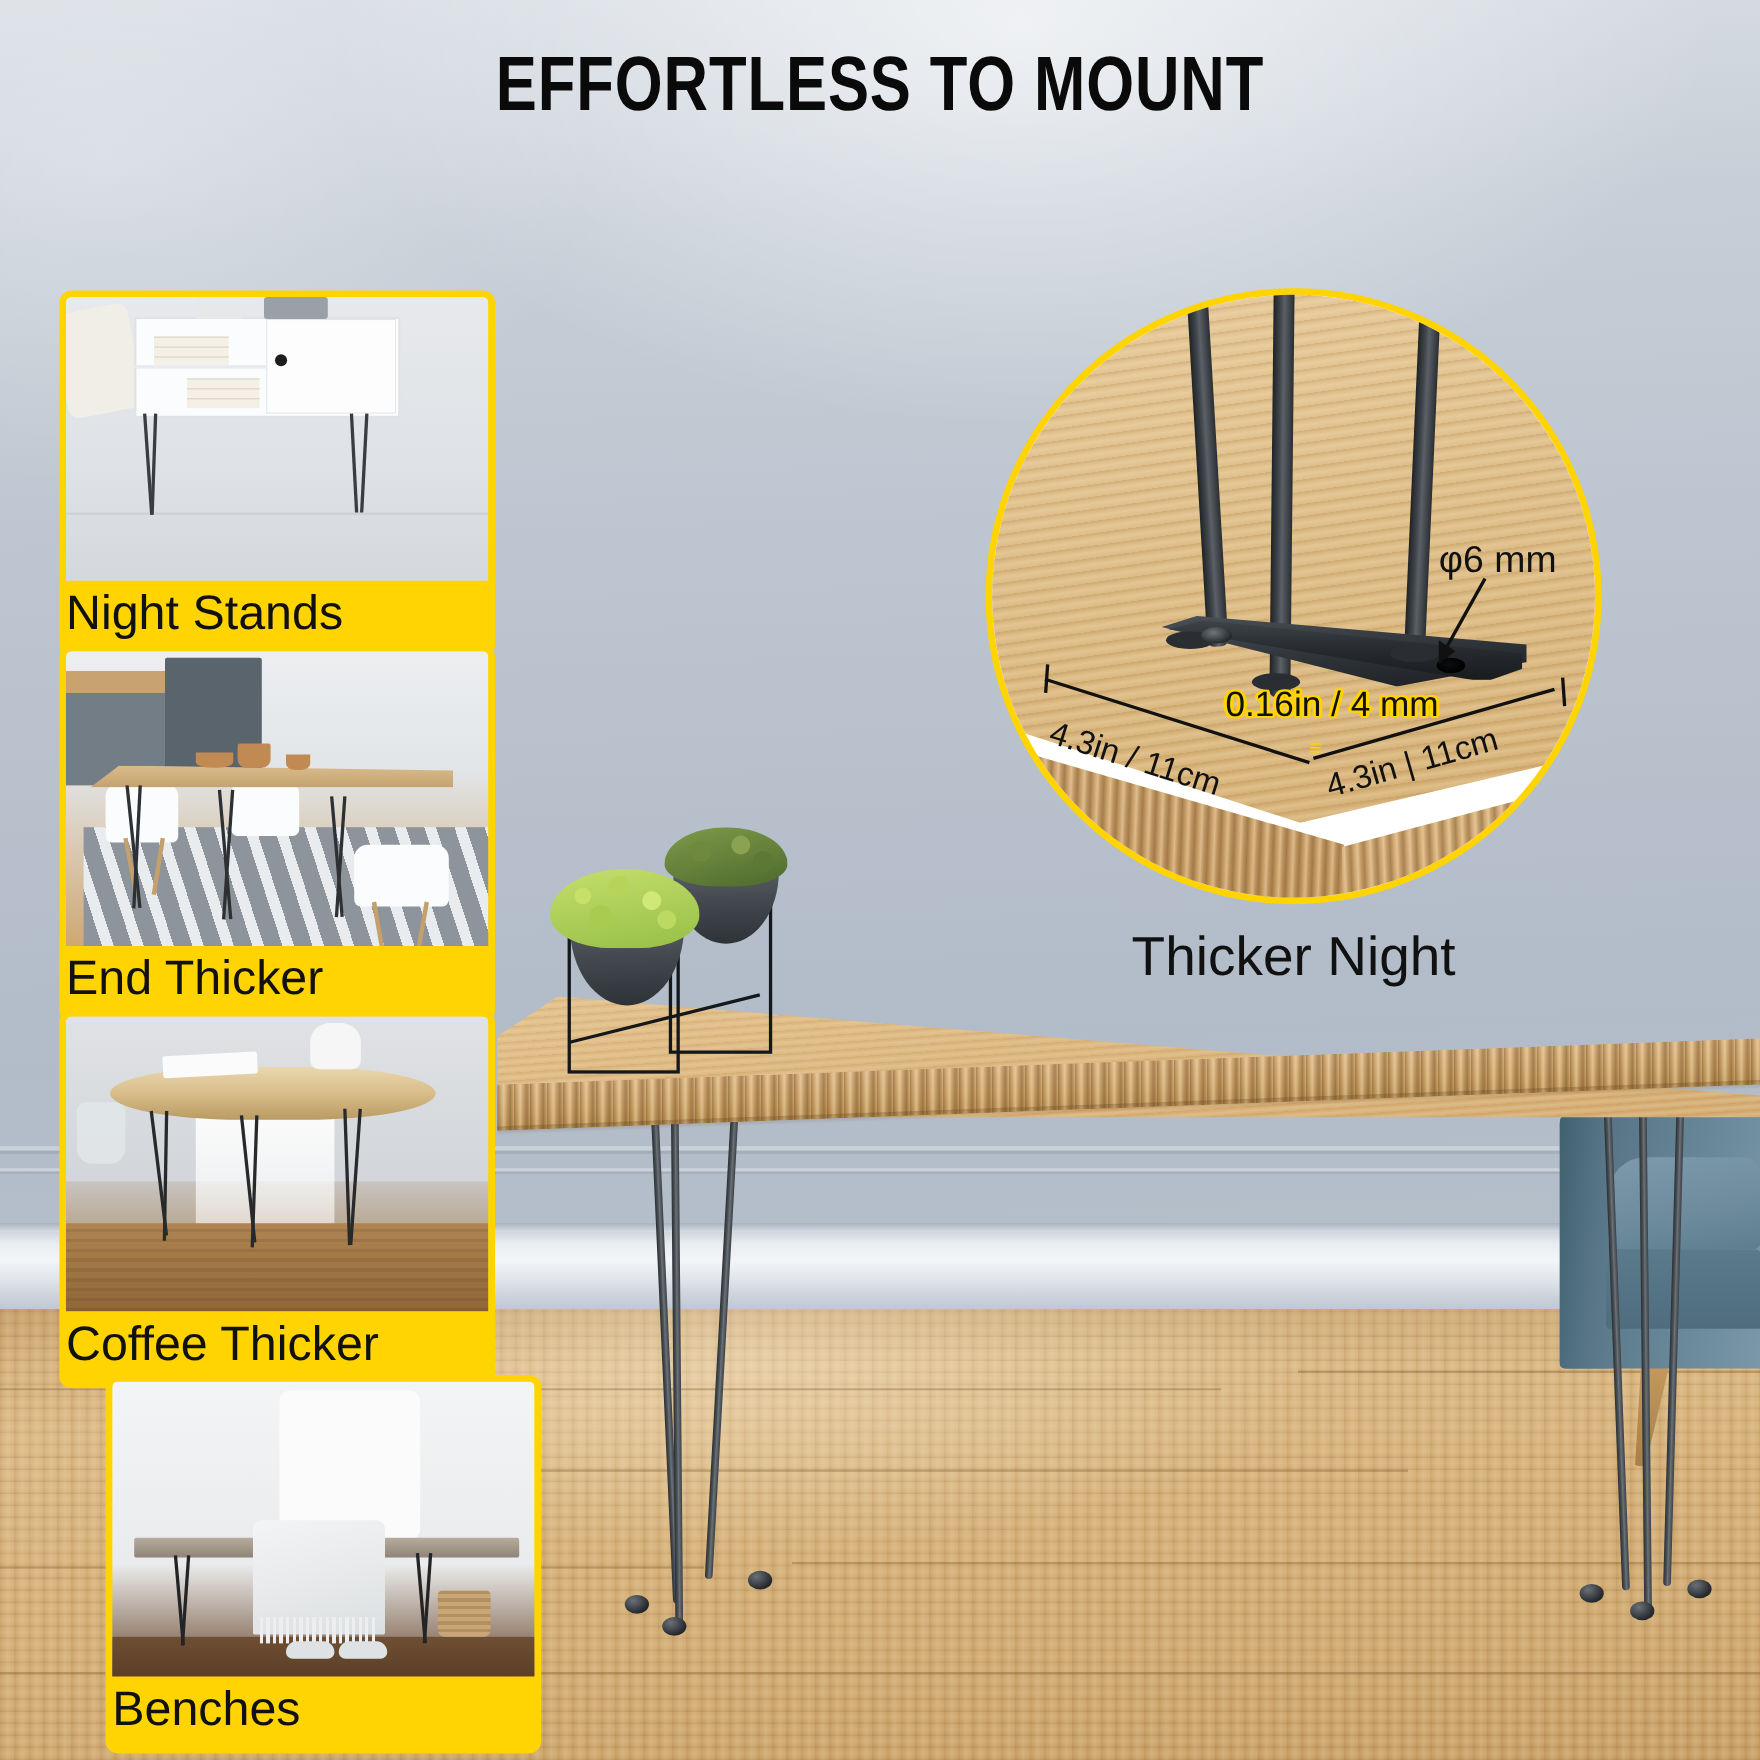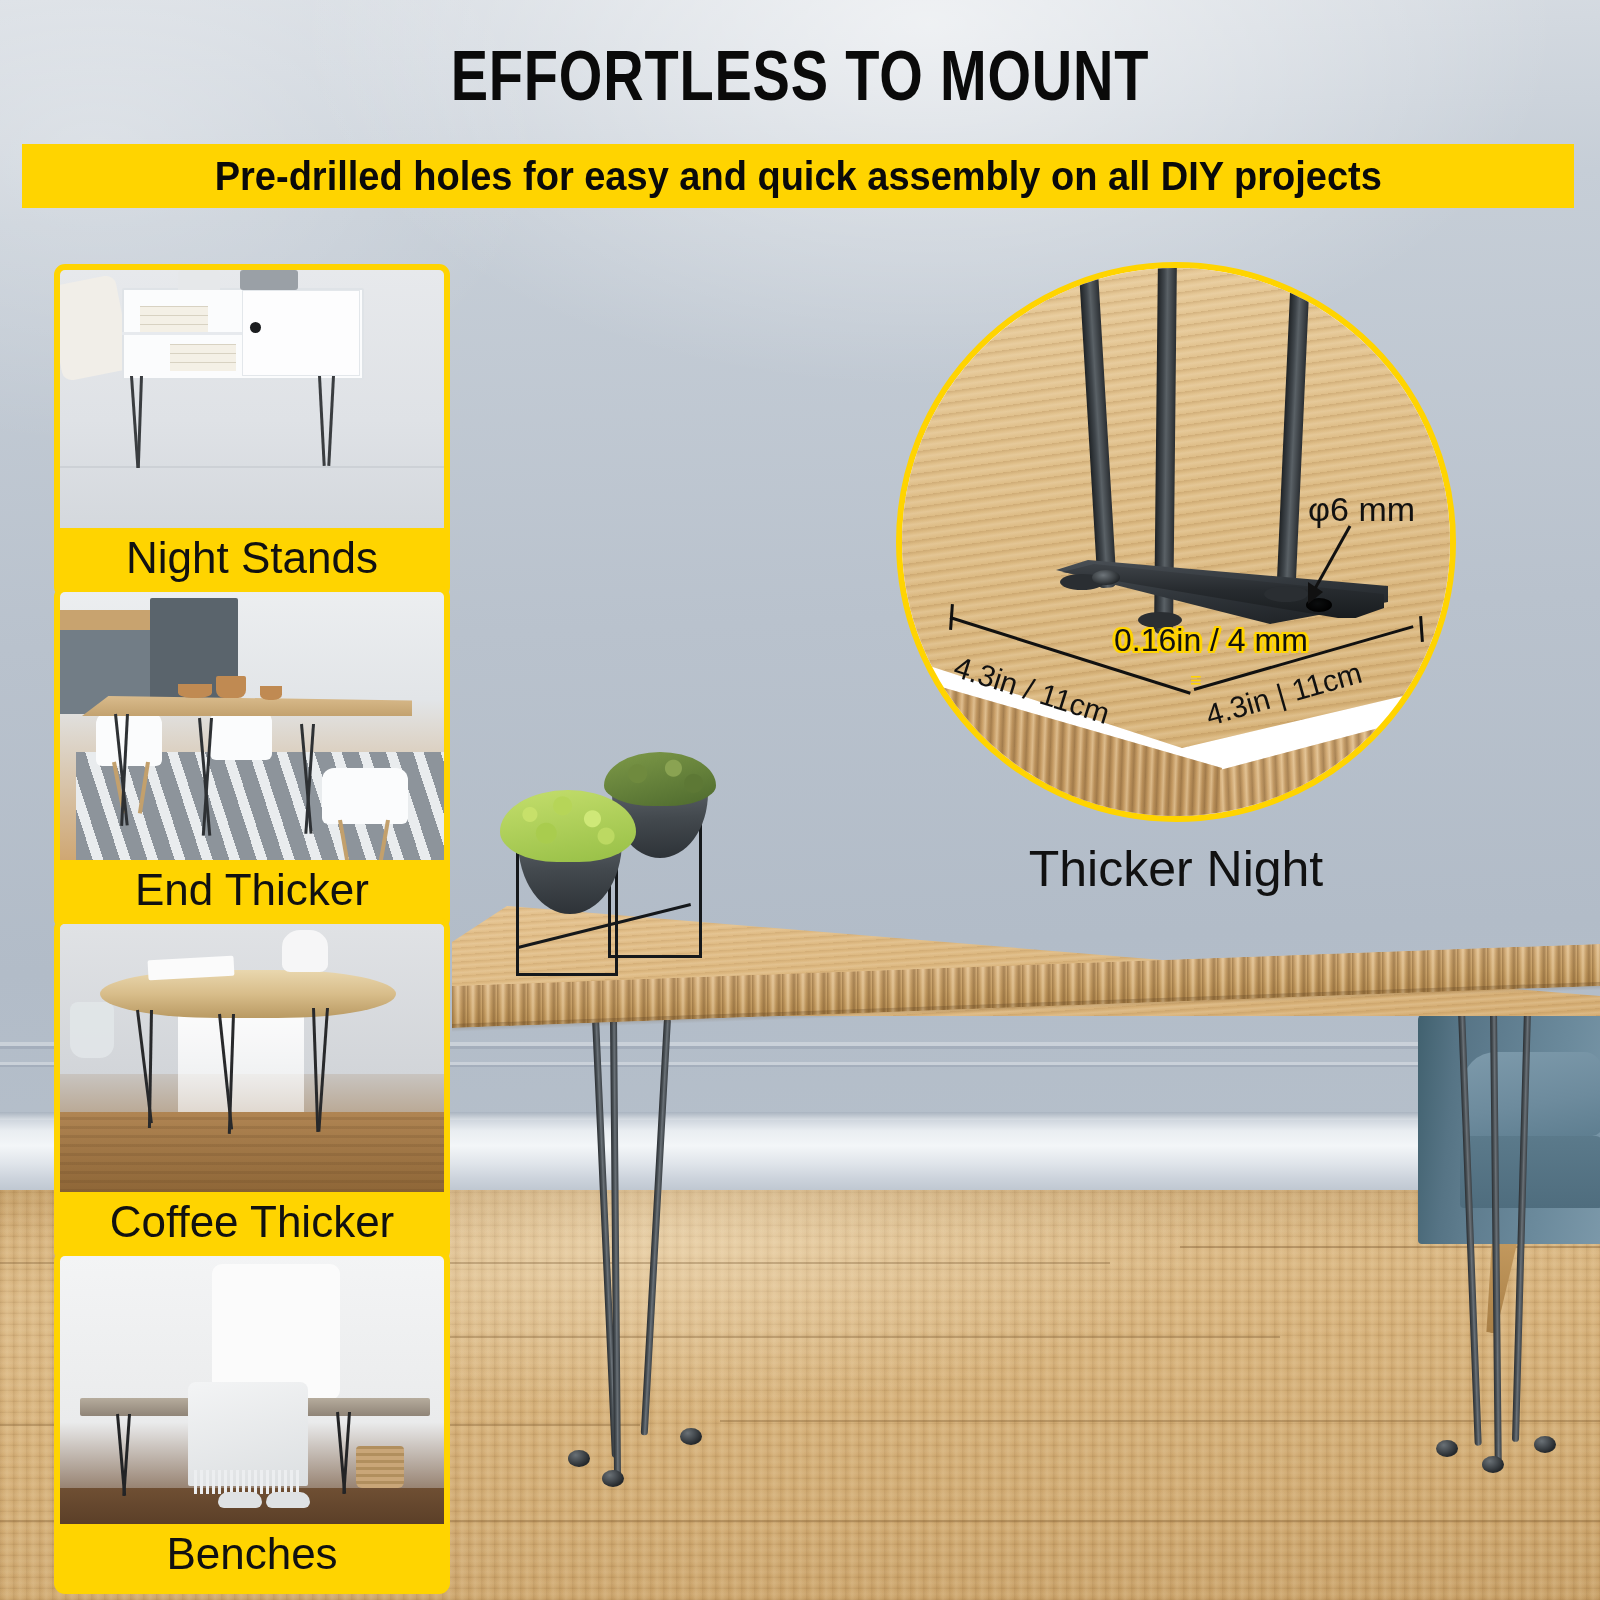--- a/index.html
+++ b/index.html
@@ -147,21 +147,21 @@
   }
 
   
   .card{
     position:absolute;left:54px;width:396px;
     border:6px solid #FFD400;border-radius:11px;background:#FFD400;
     overflow:hidden;box-sizing:border-box;
   }
   .card-photo{position:relative;width:100%;overflow:hidden;background:#e9eaec;}
   .card-label{
-    width:100%;background:#FFD400;text-align:center;
+    width:100%;background:#FFD400;text-align:left;
     font-size:44px;color:#111;line-height:1.18;padding:4px 0 8px 0;box-sizing:border-box;
   }
 
   
   .p1{height:258px;background:linear-gradient(180deg,#e7e9ec 0%,#dfe2e6 58%,#d4d8dd 100%);}
   .p1 .cab{position:absolute;left:62px;top:18px;width:238px;height:88px;background:#fbfcfd;border:2px solid #dfe3e7;border-radius:2px;}
   .p1 .shelf{position:absolute;background:#e7eaee;}
   .p1 .door{position:absolute;left:182px;top:20px;width:116px;height:84px;background:#fdfdfe;border:1px solid #e3e7eb;}
   .p1 .knob{position:absolute;left:190px;top:52px;width:11px;height:11px;border-radius:50%;background:#1b1d1f;}
   .p1 .bk{position:absolute;background:#f4f0e6;border-top:1px solid #d8d2c2;}
@@ -332,23 +332,20 @@
 
   <div class="wire-cube" style="left:608px;top:800px;width:88px;height:152px;"></div>
   <div class="wire-cube" style="left:516px;top:828px;width:96px;height:142px;"></div>
   <div class="wire-diag" style="left:518px;top:946px;width:178px;transform:rotate(-14deg);"></div>
   <div class="bowl" style="left:612px;top:790px;width:96px;height:68px;"></div>
   <div class="succ" style="left:604px;top:752px;width:112px;height:54px;"></div>
   <div class="bowl" style="left:518px;top:838px;width:104px;height:76px;"></div>
   <div class="moss" style="left:500px;top:790px;width:136px;height:72px;"></div>
 
   <div class="title">EFFORTLESS TO MOUNT</div>
-  <div class="subbanner">
-    <span>Pre-drilled holes for easy and quick assembly on all DIY projects</span>
-  </div>
 
   <div class="card" style="top:264px;">
     <div class="card-photo p1">
       <div class="pillow"></div>
       <div class="p1-floor floorline"></div>
       <div class="cab"></div>
       <div class="shelf" style="left:62px;top:62px;width:122px;height:3px;"></div>
       <div class="shelf" style="left:182px;top:18px;width:3px;height:88px;"></div>
       <div class="door"></div>
       <div class="knob"></div>
@@ -407,21 +404,21 @@
       <div class="hleg" style="left:76px;top:86px;height:114px;transform:rotate(-7deg);"></div>
       <div class="hleg" style="left:90px;top:86px;height:118px;transform:rotate(1deg);"></div>
       <div class="hleg" style="left:158px;top:90px;height:116px;transform:rotate(-6deg);"></div>
       <div class="hleg" style="left:172px;top:90px;height:120px;transform:rotate(2deg);"></div>
       <div class="hleg" style="left:252px;top:84px;height:124px;transform:rotate(-2deg);"></div>
       <div class="hleg" style="left:266px;top:84px;height:124px;transform:rotate(4deg);"></div>
     </div>
     <div class="card-label">Coffee Thicker</div>
   </div>
 
-  <div class="card" style="top:1250px;">
+  <div class="card" style="top:1250px;margin-left:42px;">
     <div class="card-photo p4">
       <div class="fl"></div>
       <div class="pillow2"></div>
       <div class="seat"></div>
       <div class="throw"></div>
       <div class="fringe"></div>
       <div class="basket"></div>
       <div class="slip" style="left:158px;"></div>
       <div class="slip" style="left:206px;"></div>
       <div class="hleg" style="left:56px;top:158px;height:82px;transform:rotate(-5deg);"></div>

